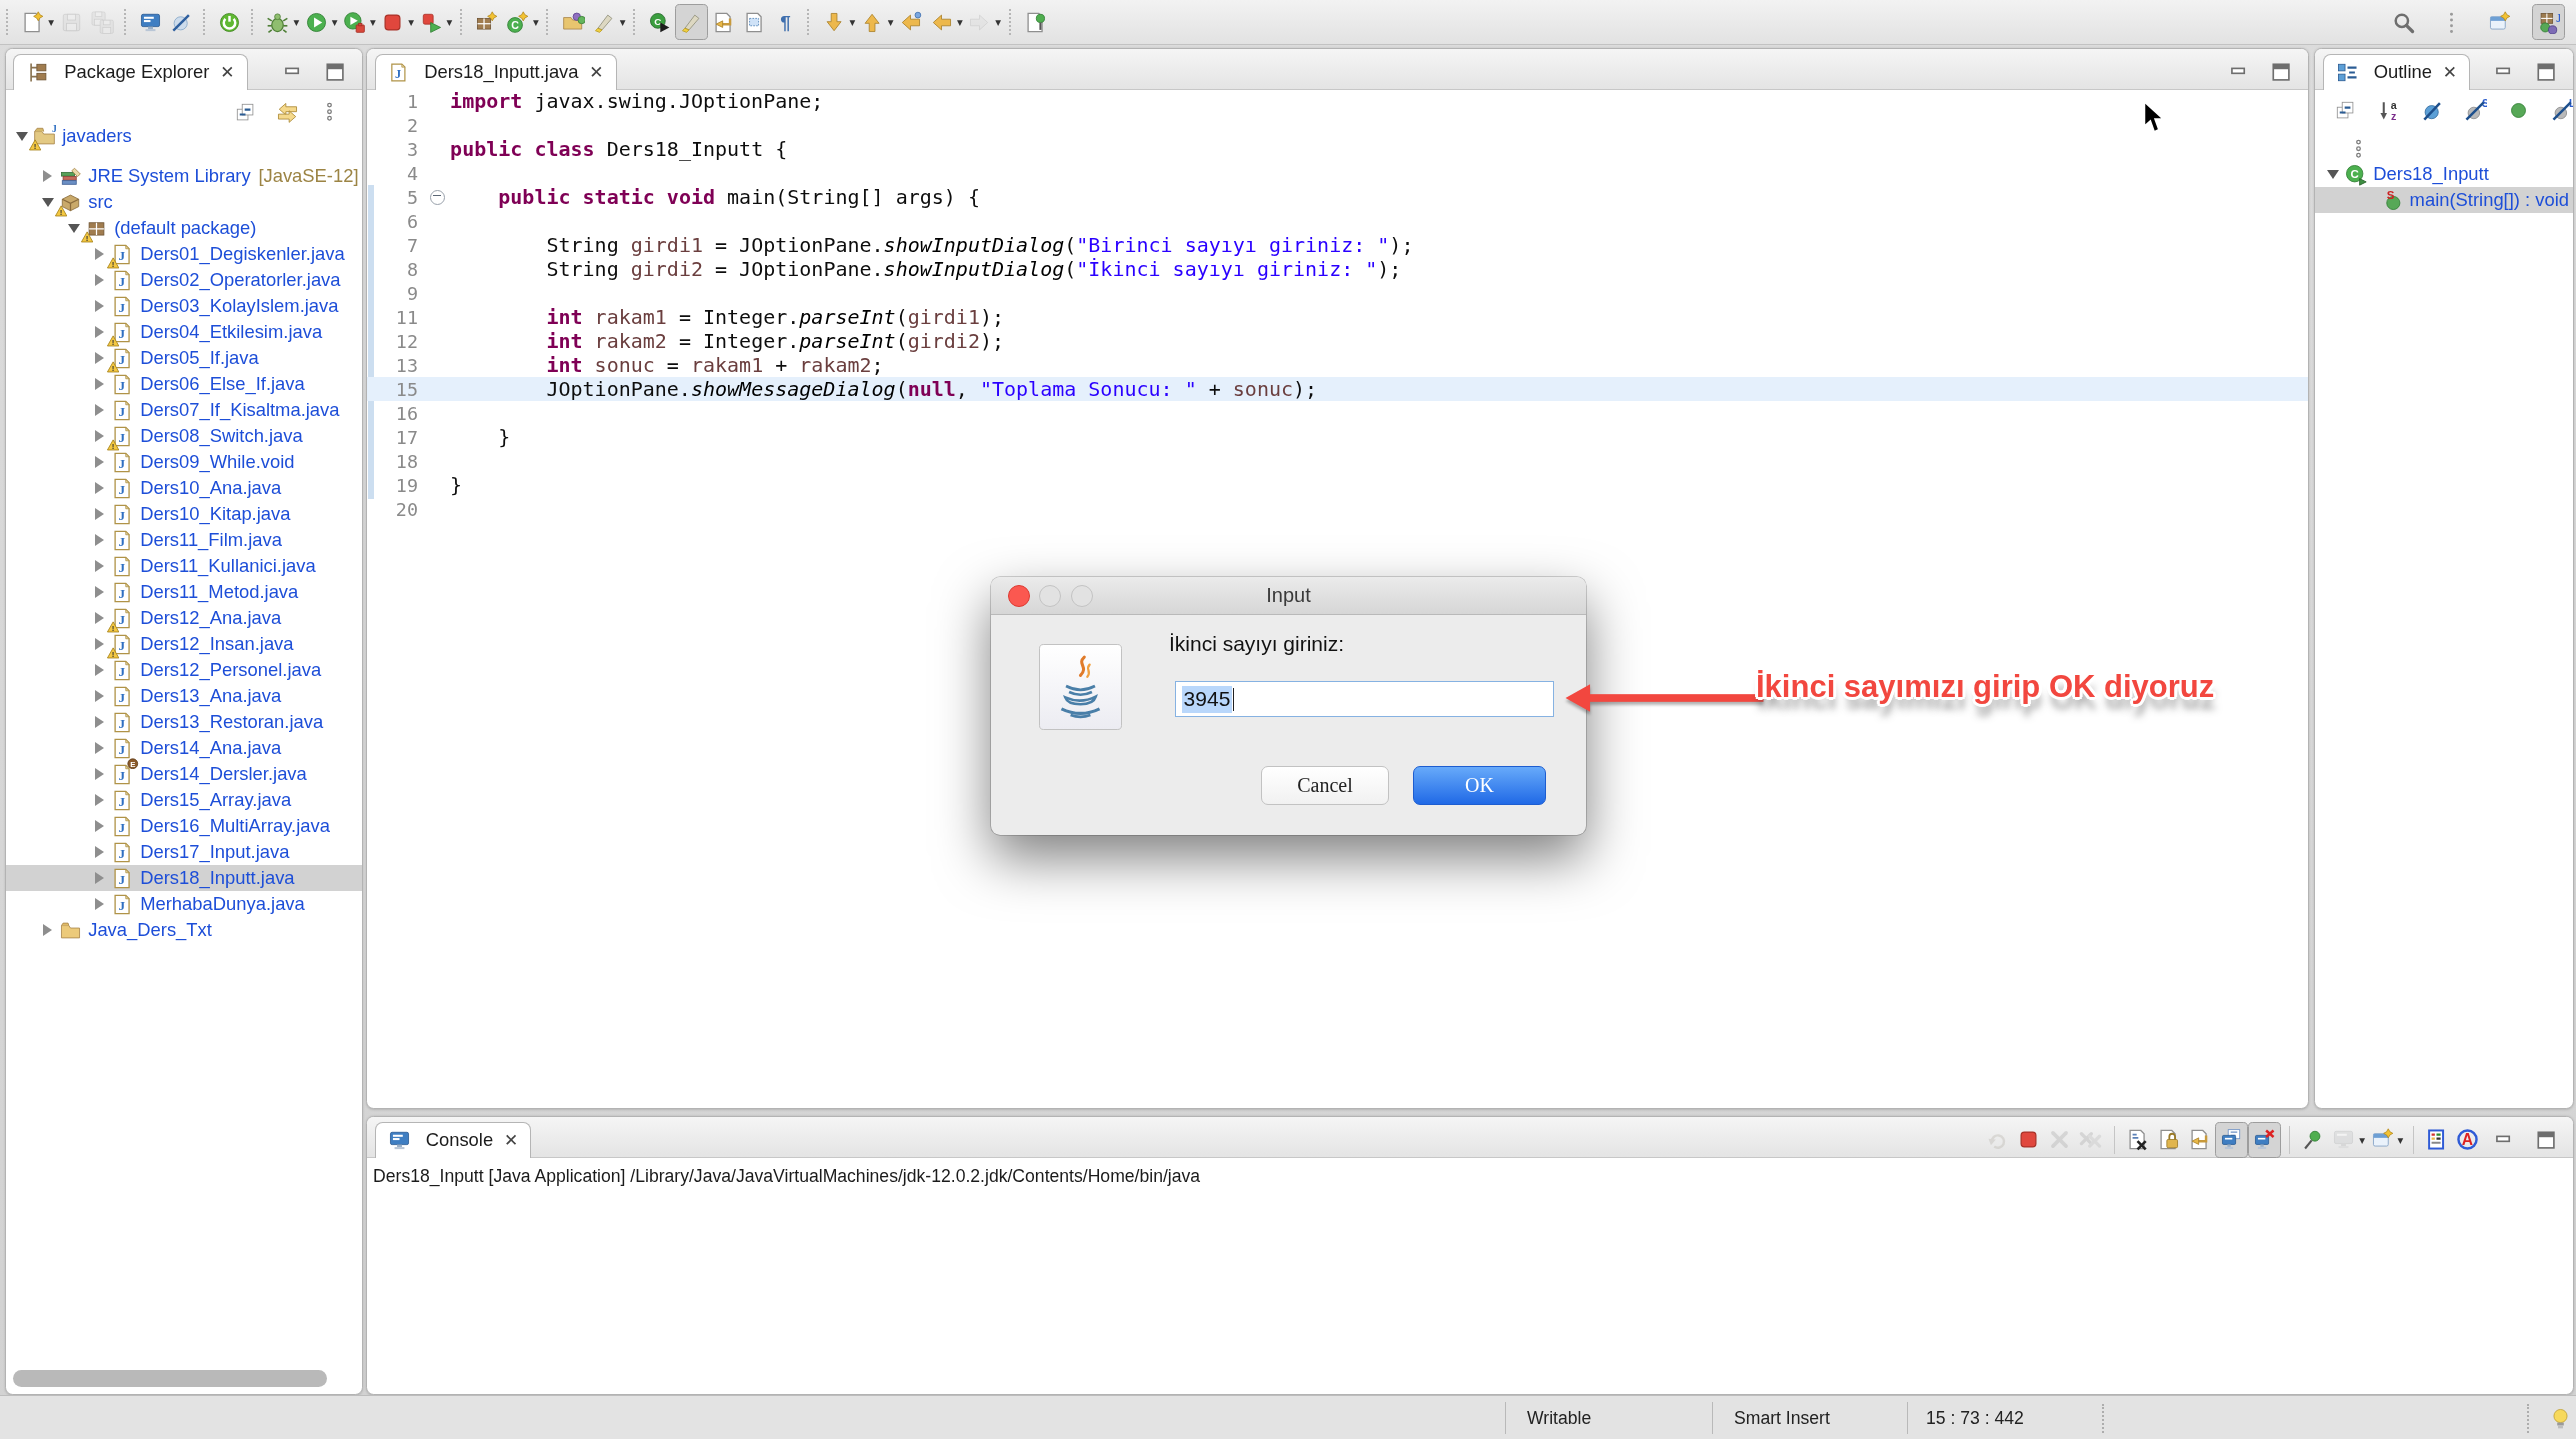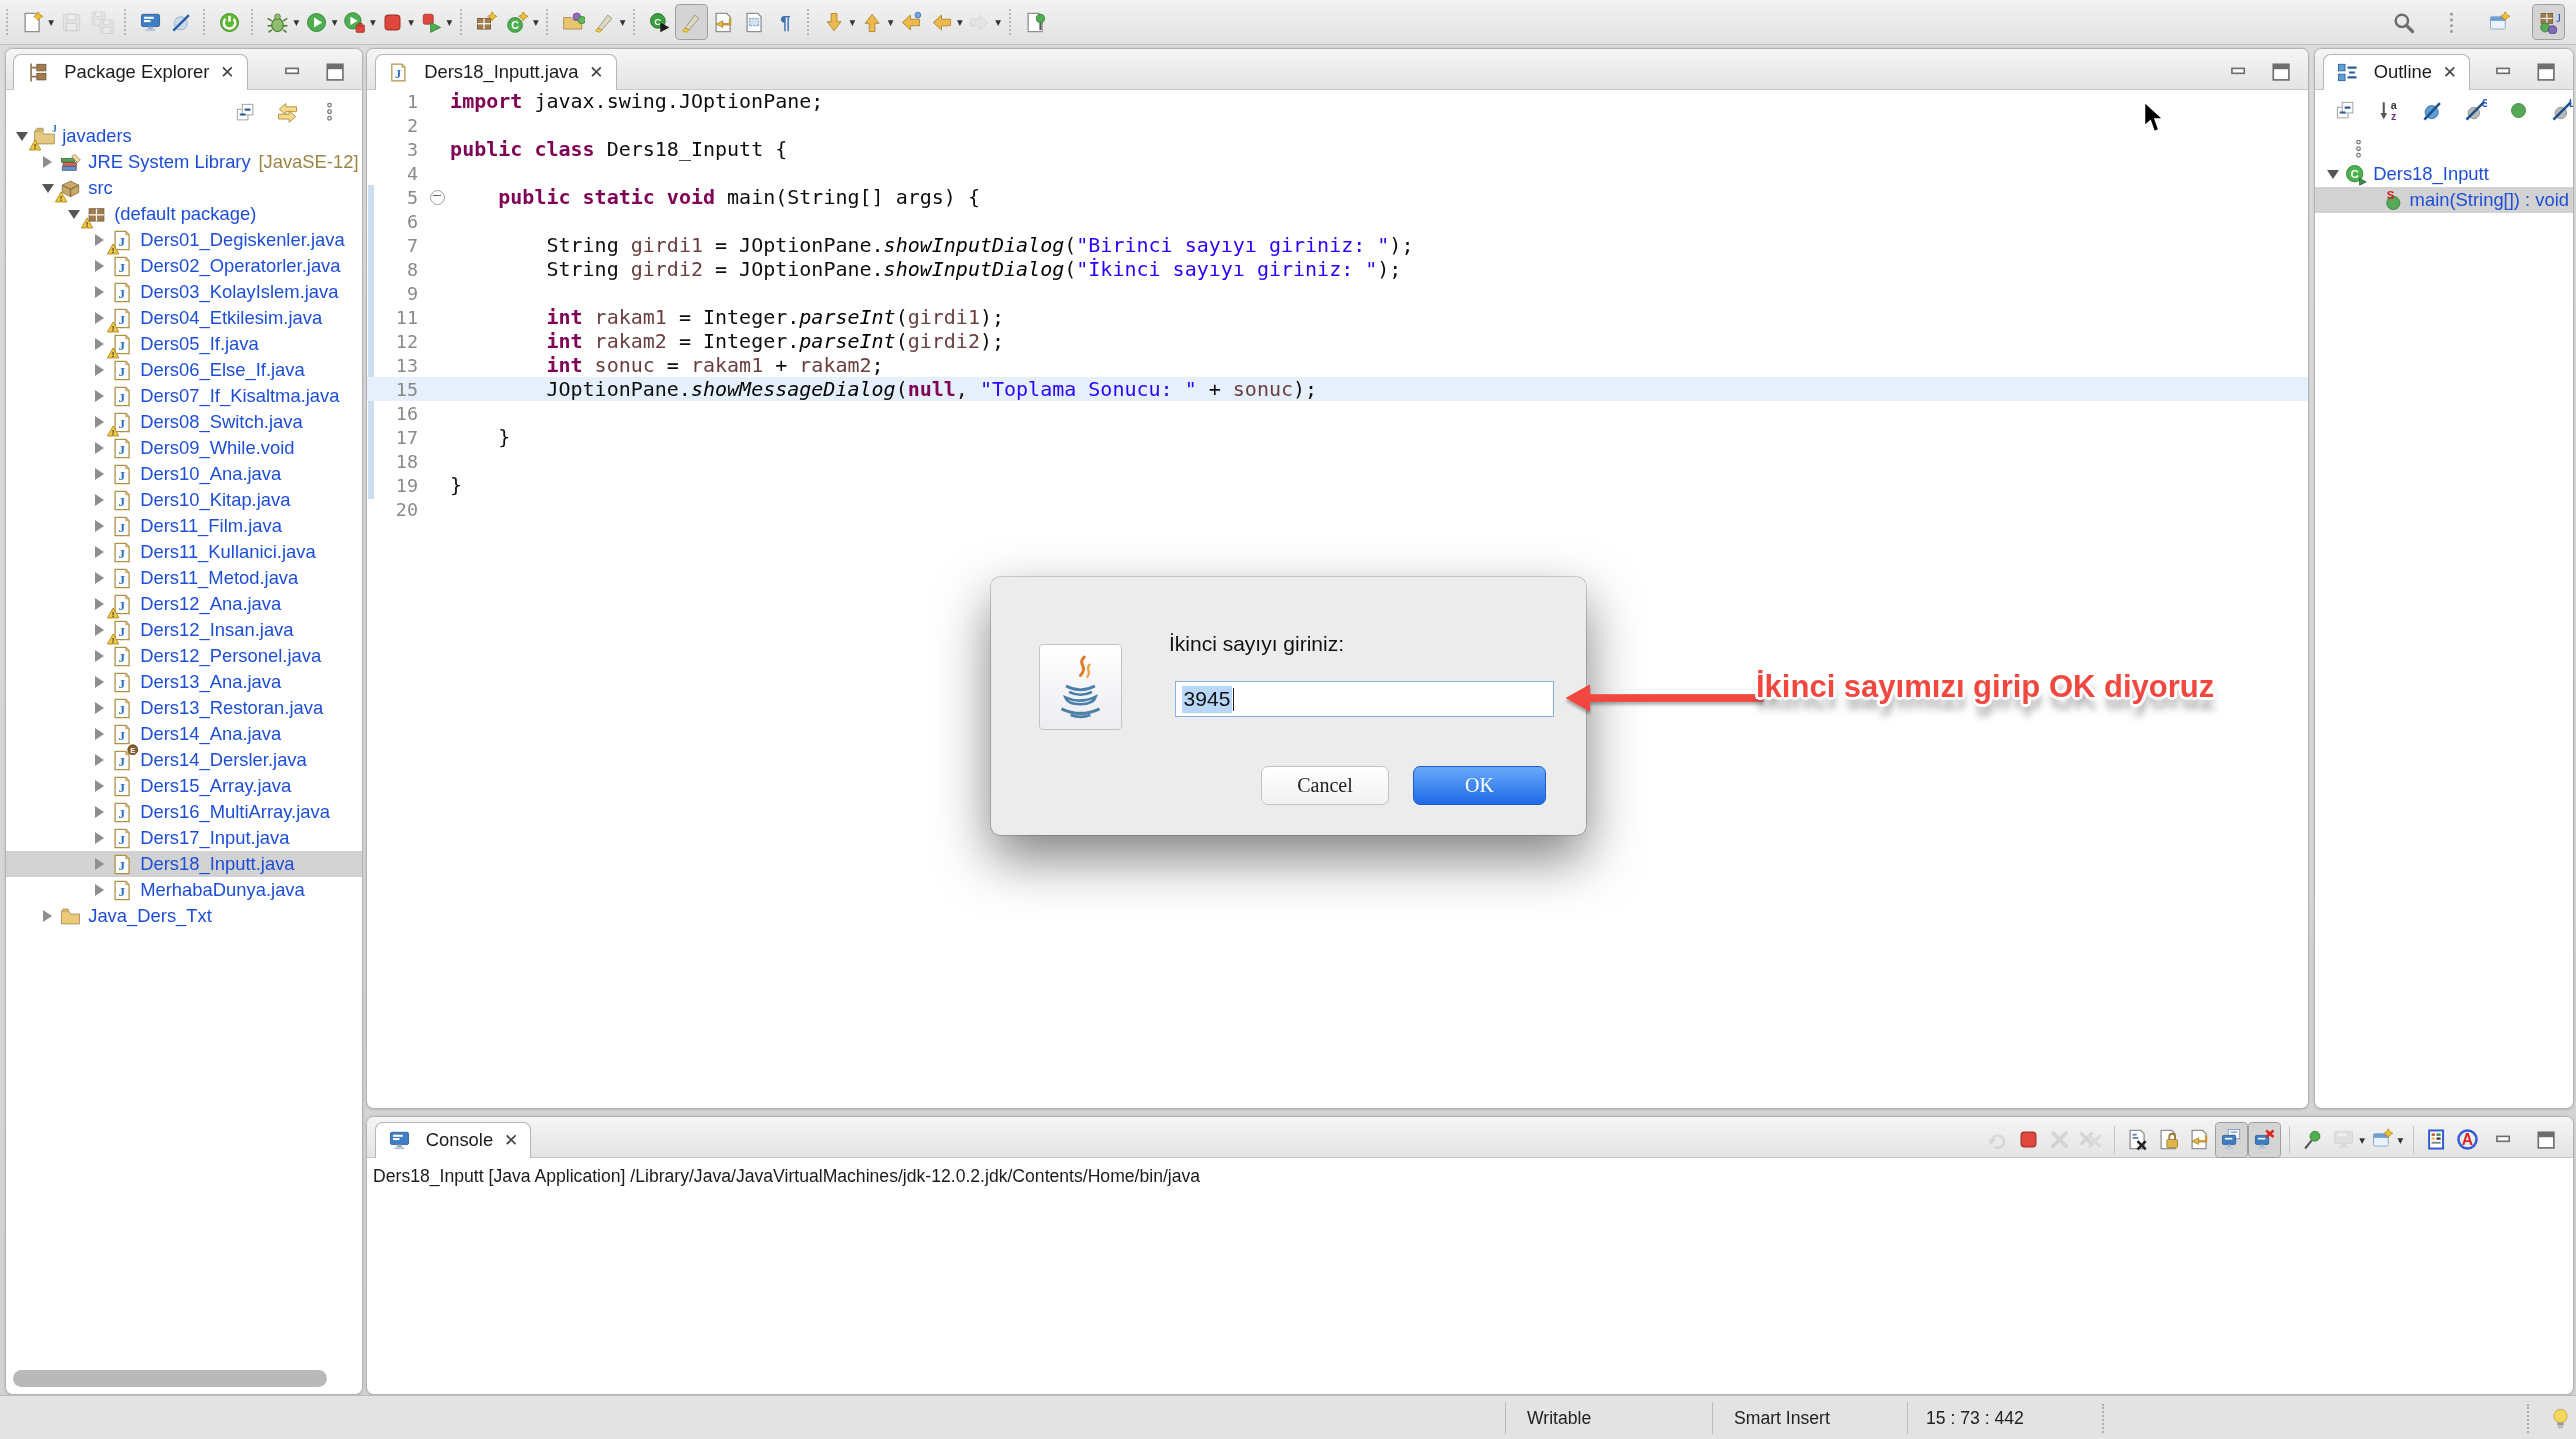--- a/index.html
+++ b/index.html
@@ -427,21 +427,21 @@
             </svg>
             <span class="ovl">
               <svg width="12.3" height="12.3" viewBox="0 0 14 14">
                 <polygon points="7,1 13.5,12.5 .5,12.5" fill="#f4c842" stroke="#a8851c"></polygon>
                 <text x="7" y="11" text-anchor="middle" font-size="9" font-weight="bold" fill="#333">!</text>
               </svg>
             </span>
           </span>
           <span class="tlabel">javaders</span>
         </div>
-        <div class="trow" style="padding-left: 32px;">
+        <div class="trow" style="padding-left: 32px; margin-top: 14px;">
           <span class="tri">
             <span class="col"></span>
           </span>
           <span class="ticon">
             <svg width="23" height="23" viewBox="0 0 28 28">
               <rect x="3" y="9" width="16" height="4.5" fill="#58a058" stroke="#36703a"></rect>
               <rect x="5" y="14" width="16" height="4.5" fill="#c46a5a" stroke="#8d4337"></rect>
               <rect x="4" y="19" width="17" height="4.5" fill="#6b8fc4" stroke="#3f5f94"></rect>
               <polygon points="19,4 26,11 22.5,14 15.5,7" fill="#e8d9a8" stroke="#a8854a"></polygon>
             </svg>
@@ -1321,20 +1321,26 @@
           <svg width="23" height="23" viewBox="0 0 28 28">
             <circle cx="14" cy="11" r="8" fill="#f7d95c" stroke="#bfa032"></circle>
             <rect x="10" y="19" width="8" height="3.5" fill="#9a9a9a"></rect>
             <rect x="11" y="23" width="6" height="3" fill="#bdbdbd"></rect>
           </svg>
         </span>
       </div>
   </div>
 
   <div id="dialog">
+    <div id="dlg-title">
+      <span class="light" id="lt-close"></span>
+      <span class="light" id="lt-min"></span>
+      <span class="light" id="lt-zoom"></span>
+      <span id="dlg-title-text">Input</span>
+    </div>
     <div id="dlg-java">
       <svg width="51" height="67" viewBox="0 0 66 88">
         <path d="M38 4 c-10 9 6 13 -5 24" fill="none" stroke="#e07b2a" stroke-width="4" stroke-linecap="round"></path>
         <path d="M45 14 c-6 6 3 9 -3 16" fill="none" stroke="#f0a040" stroke-width="3" stroke-linecap="round"></path>
         <path d="M14 42 q19 10 38 0" fill="none" stroke="#4a7fa8" stroke-width="3.5"></path>
         <path d="M18 50 q15 7 30 0" fill="none" stroke="#4a7fa8" stroke-width="3.5"></path>
         <path d="M13 57 q20 9 40 -1 q-3 10 -20 10 q-17 0 -20 -9z" fill="none" stroke="#4a7fa8" stroke-width="3.5"></path>
         <path d="M8 72 q25 12 50 0" fill="none" stroke="#4a7fa8" stroke-width="4"></path>
         <path d="M20 80 q13 5 26 0" fill="none" stroke="#4a7fa8" stroke-width="3.5"></path>
       </svg>

